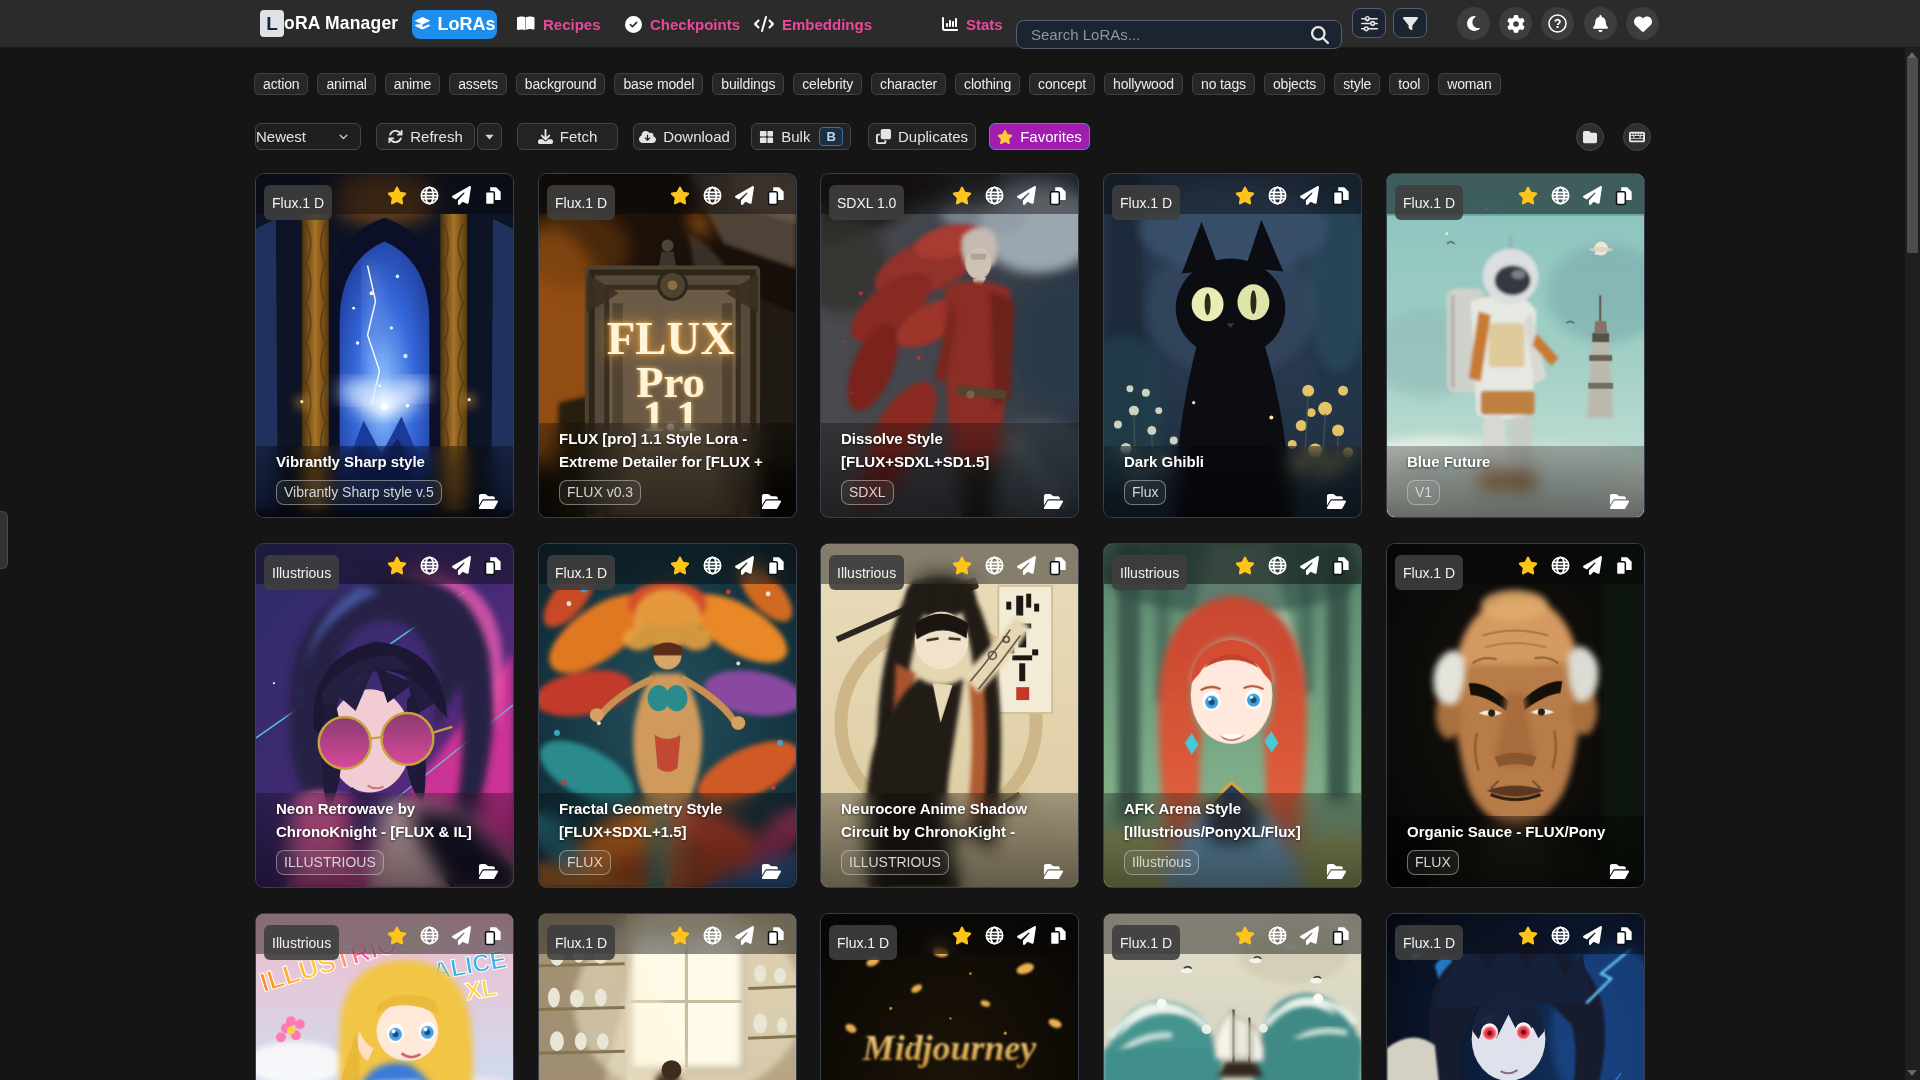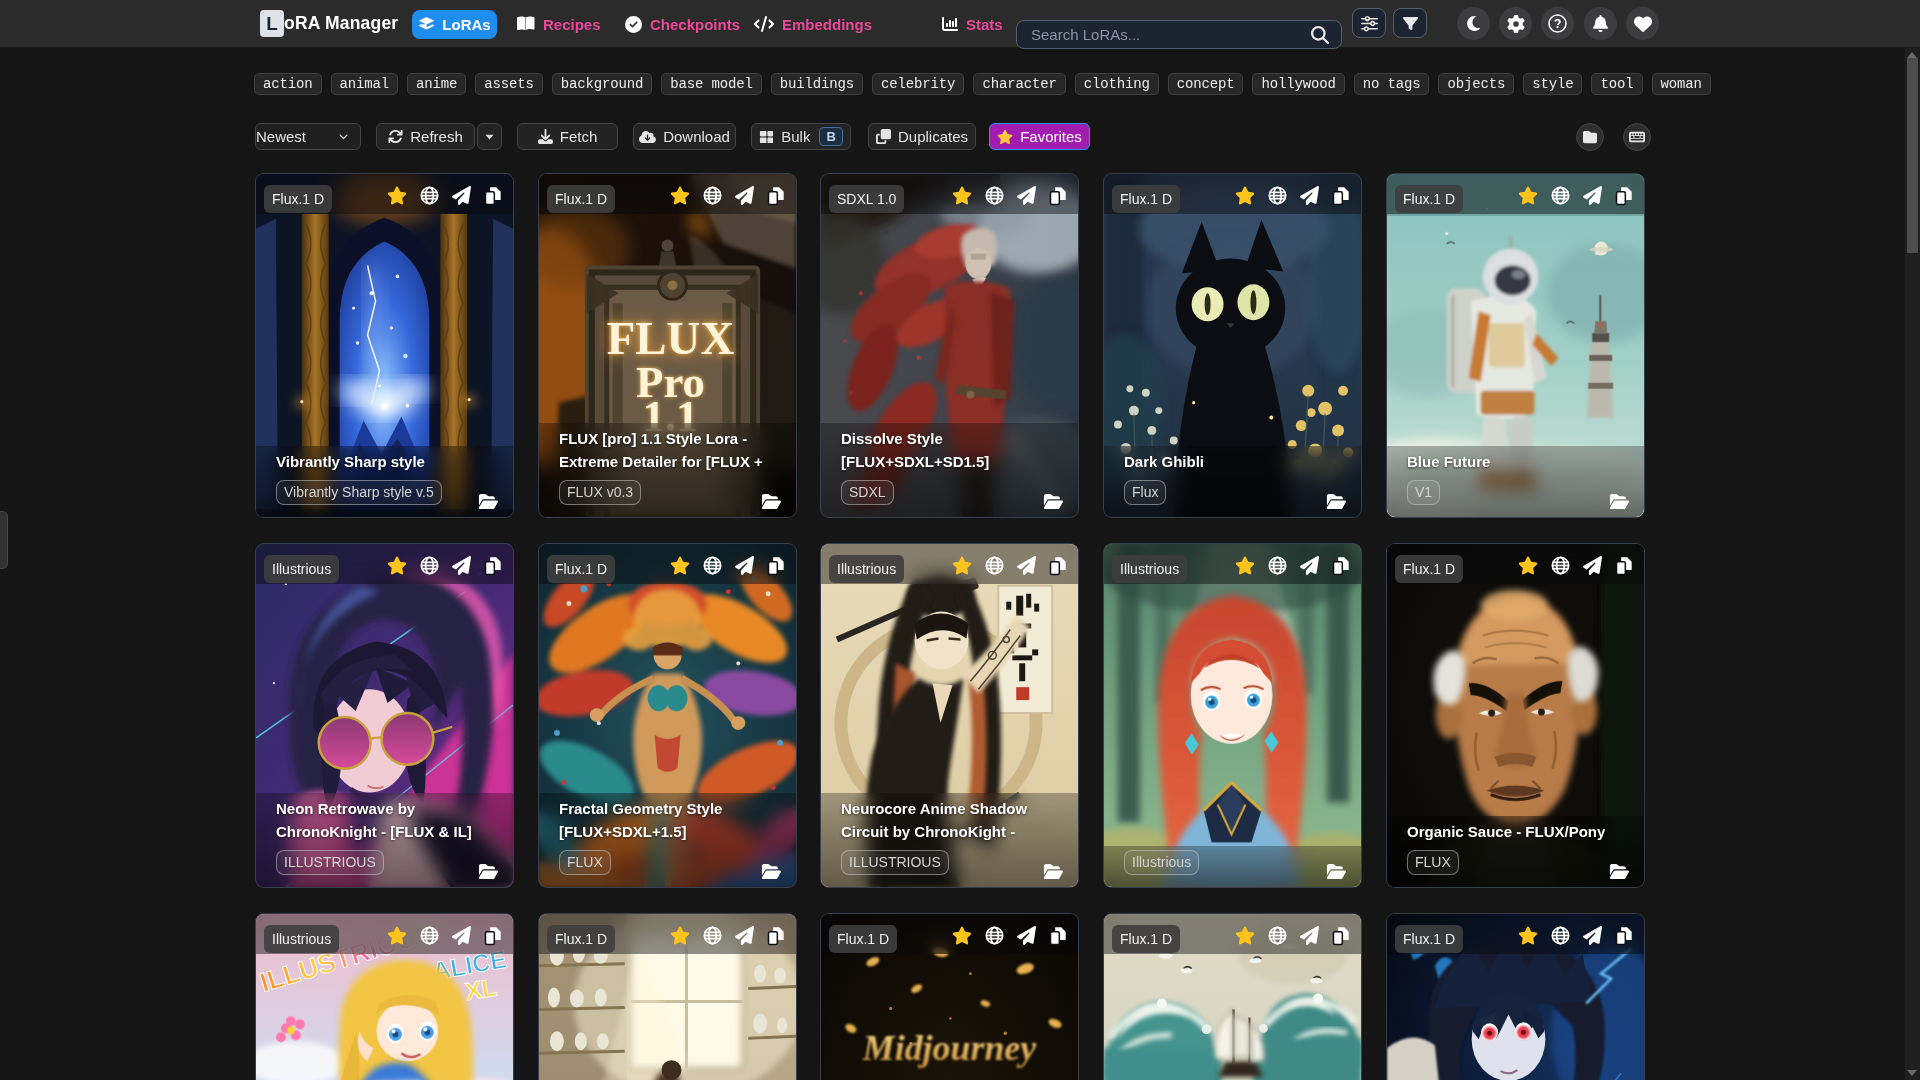--- a/index.html
+++ b/index.html
@@ -3,44 +3,44 @@
 <meta charset="utf-8">
 <style>
   * { margin:0; padding:0; box-sizing:border-box; }
   html,body { width:1920px; height:1080px; overflow:hidden; background:#151515; font-family:"Liberation Sans", sans-serif; }
   
   .navbar { position:absolute; left:0; top:0; width:1920px; height:48px; background:#2b2b2b; border-bottom:1px solid #1c1c1c; z-index:50; }
   .logo { position:absolute; left:260px; top:10px; display:flex; align-items:center; }
   .logobox { width:24px; height:27px; background:#dfe3e8; border-radius:4px; color:#16263d; font-weight:bold; font-size:19px; display:flex; align-items:center; justify-content:center; }
   .logotext { color:#fff; font-weight:bold; font-size:17.5px; letter-spacing:.2px; }
   .nav-item { position:absolute; top:0; height:48px; display:flex; align-items:center; gap:8px; color:#ec4899; font-weight:bold; font-size:15px; }
-  .nav-pill { position:absolute; left:412px; top:10px; width:85px; height:29px; background:#1d8dee; border-radius:8px; display:flex; align-items:center; justify-content:center; gap:7px; color:#fff; font-weight:bold; font-size:15px; }
+  .nav-pill { position:absolute; left:412px; top:10px; width:85px; height:29px; background:#1d8dee; border-radius:8px; display:flex; align-items:center; justify-content:center; gap:7px; color:#fff; font-weight:bold; font-size:18px; }
   .searchwrap { position:absolute; left:1016px; top:8px; width:326px; height:29px; background:#1b2430; border:1px solid #55606e; border-radius:8px; display:flex; align-items:center;margin-top:12px; }
   .searchwrap span { color:#8d96a5; font-size:15px; margin-left:14px; flex:1; }
   .sqbtn { position:absolute; top:8px; width:34px; height:30px; background:#1b2430; border:1px solid #55606e; border-radius:8px; display:flex; align-items:center; justify-content:center; }
   .cbtn { position:absolute; top:7px; width:33px; height:33px; border-radius:50%; background:#3d3d40; display:flex; align-items:center; justify-content:center; }
   
   .sb-track { position:absolute; right:0; top:48px; width:15px; height:1032px; background:#1f1f1f; z-index:60; }
   .sb-thumb { position:absolute; right:2px; top:10px; width:11px; height:195px; background:#4d4d4d; border-radius:1px; }
   .sb-arrow { position:absolute; right:3px; width:0; height:0; border-left:5px solid transparent; border-right:5px solid transparent; }
   
   .lefttab { position:absolute; left:0; top:511px; width:8px; height:58px; background:#323232; border:1px solid #4a4a4a; border-left:none; border-radius:0 6px 6px 0; }
   
   .tags { position:absolute; left:254px; top:73px; width:1420px; display:flex; gap:9px; }
-  .tag { height:22px; padding:0 8px; letter-spacing:-0.15px; background:#272727; border:1px solid #404040; border-radius:5px; color:#ececec; font-size:14px; display:flex; align-items:center; white-space:nowrap;font-family:Liberation Mono, monospace; }
+  .tag { height:22px; padding:0 8px; letter-spacing:-0.15px; background:#272727; border:1px solid #404040; border-radius:5px; color:#ececec; font-size:14px; display:flex; align-items:center; white-space:nowrap; }
   
   .controls { position:absolute; left:255px; top:123px; height:27px; }
   .btn { position:absolute; top:0; height:27px; background:#232323; border:1px solid #454545; border-radius:6px; color:#e4e4e4; font-size:15px; display:flex; align-items:center; justify-content:center; gap:7px; white-space:nowrap; }
   .circbtn { position:absolute; top:123px; width:28px; height:28px; border-radius:50%; background:#2e2e2e; border:1px solid #454545; display:flex; align-items:center; justify-content:center; }
   
   .card { position:absolute; width:259px; height:345px; border-radius:9px; overflow:hidden; border:1px solid rgba(130,150,180,0.35); background:#111; }
   .art { position:absolute; left:0; top:0; width:100%; height:100%; }
   .art svg { display:block; width:100%; height:100%; }
   .chead { position:absolute; left:0; top:0; width:100%; height:40px; backdrop-filter:blur(9px); background:rgba(6,6,8,0.44); }
-  .badge { position:absolute; left:8px; top:11px; height:28px; padding:0 8px; background:rgba(62,62,62,0.90); border-radius:6px; color:#f2f2f2; font-size:14px; display:flex; align-items:center; }
+  .badge { position:absolute; left:8px; top:11px; height:35px; padding:0 8px; background:rgba(62,62,62,0.90); border-radius:6px; color:#f2f2f2; font-size:14px; display:flex; align-items:center; }
   .cicons { position:absolute; right:10px; top:11px; display:flex; gap:12px; align-items:center; }
   .cfoot { position:absolute; left:0; bottom:0; width:100%; backdrop-filter:blur(9px); background:linear-gradient(rgba(0,0,0,0.28), rgba(0,0,0,0.55)); padding:4px 9px 12px 20px; }
   .ctitle { color:#fff; font-weight:bold; font-size:15px; line-height:23px; text-shadow:0 1px 3px rgba(0,0,0,.65); margin-bottom:7px; }
   .cpill { display:inline-block; height:25px; line-height:23px; padding:0 7px; border:1px solid rgba(210,210,210,.5); border-radius:8px; color:#d4d4d4; font-size:14px; background:rgba(255,255,255,.06); }
   .cfolder { position:absolute; right:14px; bottom:7px; }
 </style>
 </head>
 <body>
 
 <div class="navbar">
@@ -986,20 +986,21 @@
       </svg>
     <svg width="19" height="19" viewBox="0 0 512 512" fill="#fff">
         <path d="M498.1 5.6c10.1 7 15.4 19.1 13.5 31.2l-64 416c-1.5 9.7-7.4 18.2-16 23s-18.9 5.4-28 1.6L284 427.7l-68.5 74.1c-8.9 9.7-22.9 12.9-35.2 8.1S160 493.2 160 480V396.4c0-4 1.5-7.8 4.2-10.7L331.8 202.8c5.8-6.3 5.6-16-.4-22s-15.7-6.4-22-.7L106 360.8 17.7 316.6C7.1 311.3 .3 300.7 0 288.9s5.9-22.8 16.1-28.7l448-256c10.7-6.1 23.9-5.5 34 1.4z"></path>
       </svg>
     <svg width="20" height="20" viewBox="0 0 24 24">
         <path d="M8.6 1.5 H15.8 L21.2 6.9 V16.8 H8.6 Z" fill="#fff"></path>
         <rect x="3" y="7" width="10.6" height="15.2" rx="1.8" fill="#fff" stroke="#0c0e14" stroke-width="1.8"></rect>
       </svg>
   </div>
   <div class="cfoot">
+    <div class="ctitle">AFK Arena Style<br>[Illustrious/PonyXL/Flux]</div>
     <span class="cpill">Illustrious</span>
   </div>
   <svg class="cfolder" width="21" height="17" viewBox="0 0 576 512" fill="#fff">
       <path d="M88.7 223.8L0 375.8V96C0 60.7 28.7 32 64 32H181.5c17 0 33.3 6.7 45.3 18.7l26.5 26.5c12 12 28.3 18.7 45.3 18.7H416c35.3 0 64 28.7 64 64v32H144c-22.8 0-43.8 12.1-55.3 31.8zm27.6 16.1C122.1 230 132.6 224 144 224H544c11.5 0 22 6.1 27.7 16.1s5.7 22.2-.1 32.1l-112 192C453.9 474 443.4 480 432 480H32c-11.5 0-22-6.1-27.7-16.1s-5.7-22.2 .1-32.1l112-192z"></path>
     </svg>
 </div>
 
 <div class="card" style="left:1386px; top:543px;">
   <div class="art">
       <svg viewBox="0 0 258 345" preserveAspectRatio="none">

